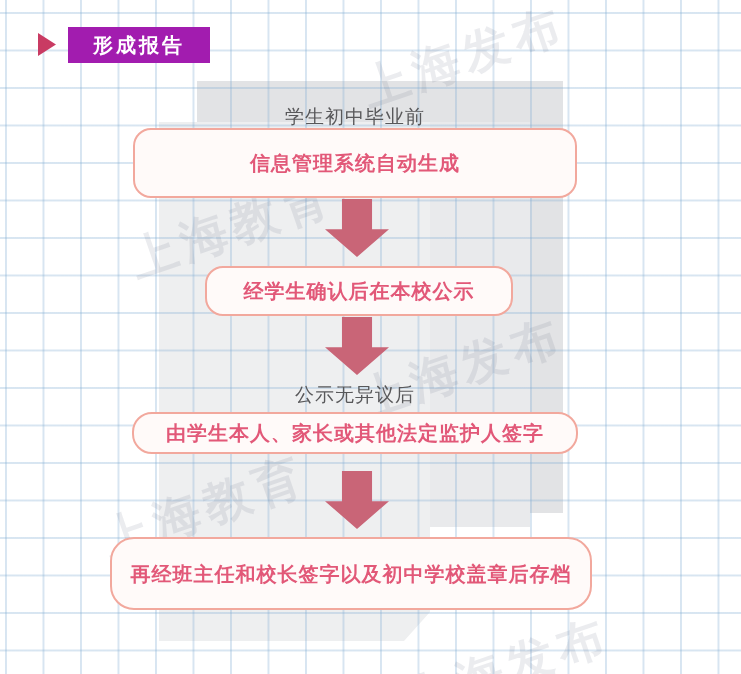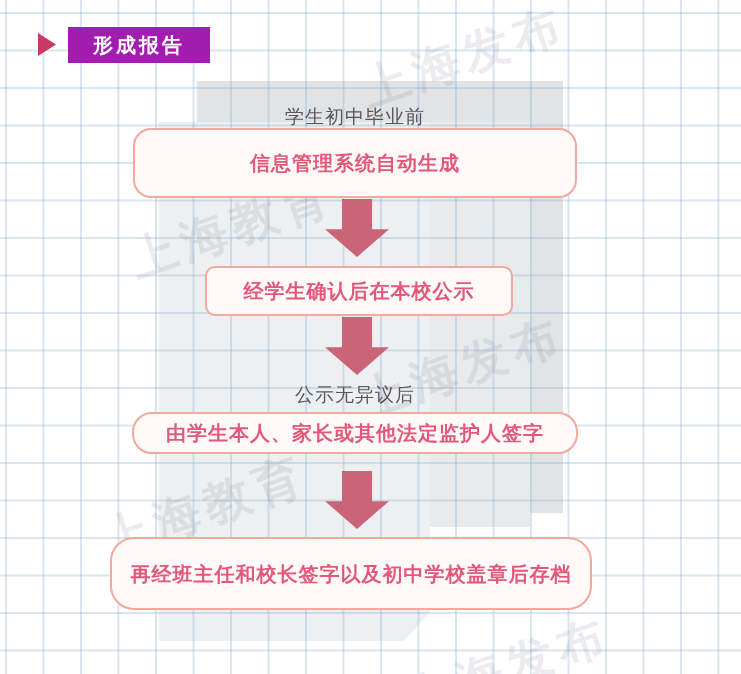--- a/index.html
+++ b/index.html
@@ -96,21 +96,21 @@
     font-size: 20px;
     font-weight: bold;
     letter-spacing: 1px;
     display: flex; flex-direction: column;
     align-items: center; justify-content: center;
     text-align: center;
     line-height: 30px;
     gap: 40px;
   }
   .box-1 { left: 133px; top: 128px; width: 444px; height: 70px; }
-  .box-2 { left: 205px; top: 266px; width: 308px; height: 50px; border-radius: 10px; }
+  .box-2 { left: 205px; top: 266px; width: 308px; height: 50px; }
   .box-3 { left: 132px; top: 412px; width: 446px; height: 42px; border-radius: 20px; }
   .box-4 { left: 110px; top: 537px; width: 482px; height: 73px; border-radius: 24px; }
 
   
   .flow-arrow {
     position: absolute; z-index: 4;
     width: 64px; height: 58px;
     background: #c96577;
     clip-path: polygon(26.5% 0, 73.5% 0, 73.5% 52%, 100% 52%, 50% 100%, 0 52%, 26.5% 52%);
   }

